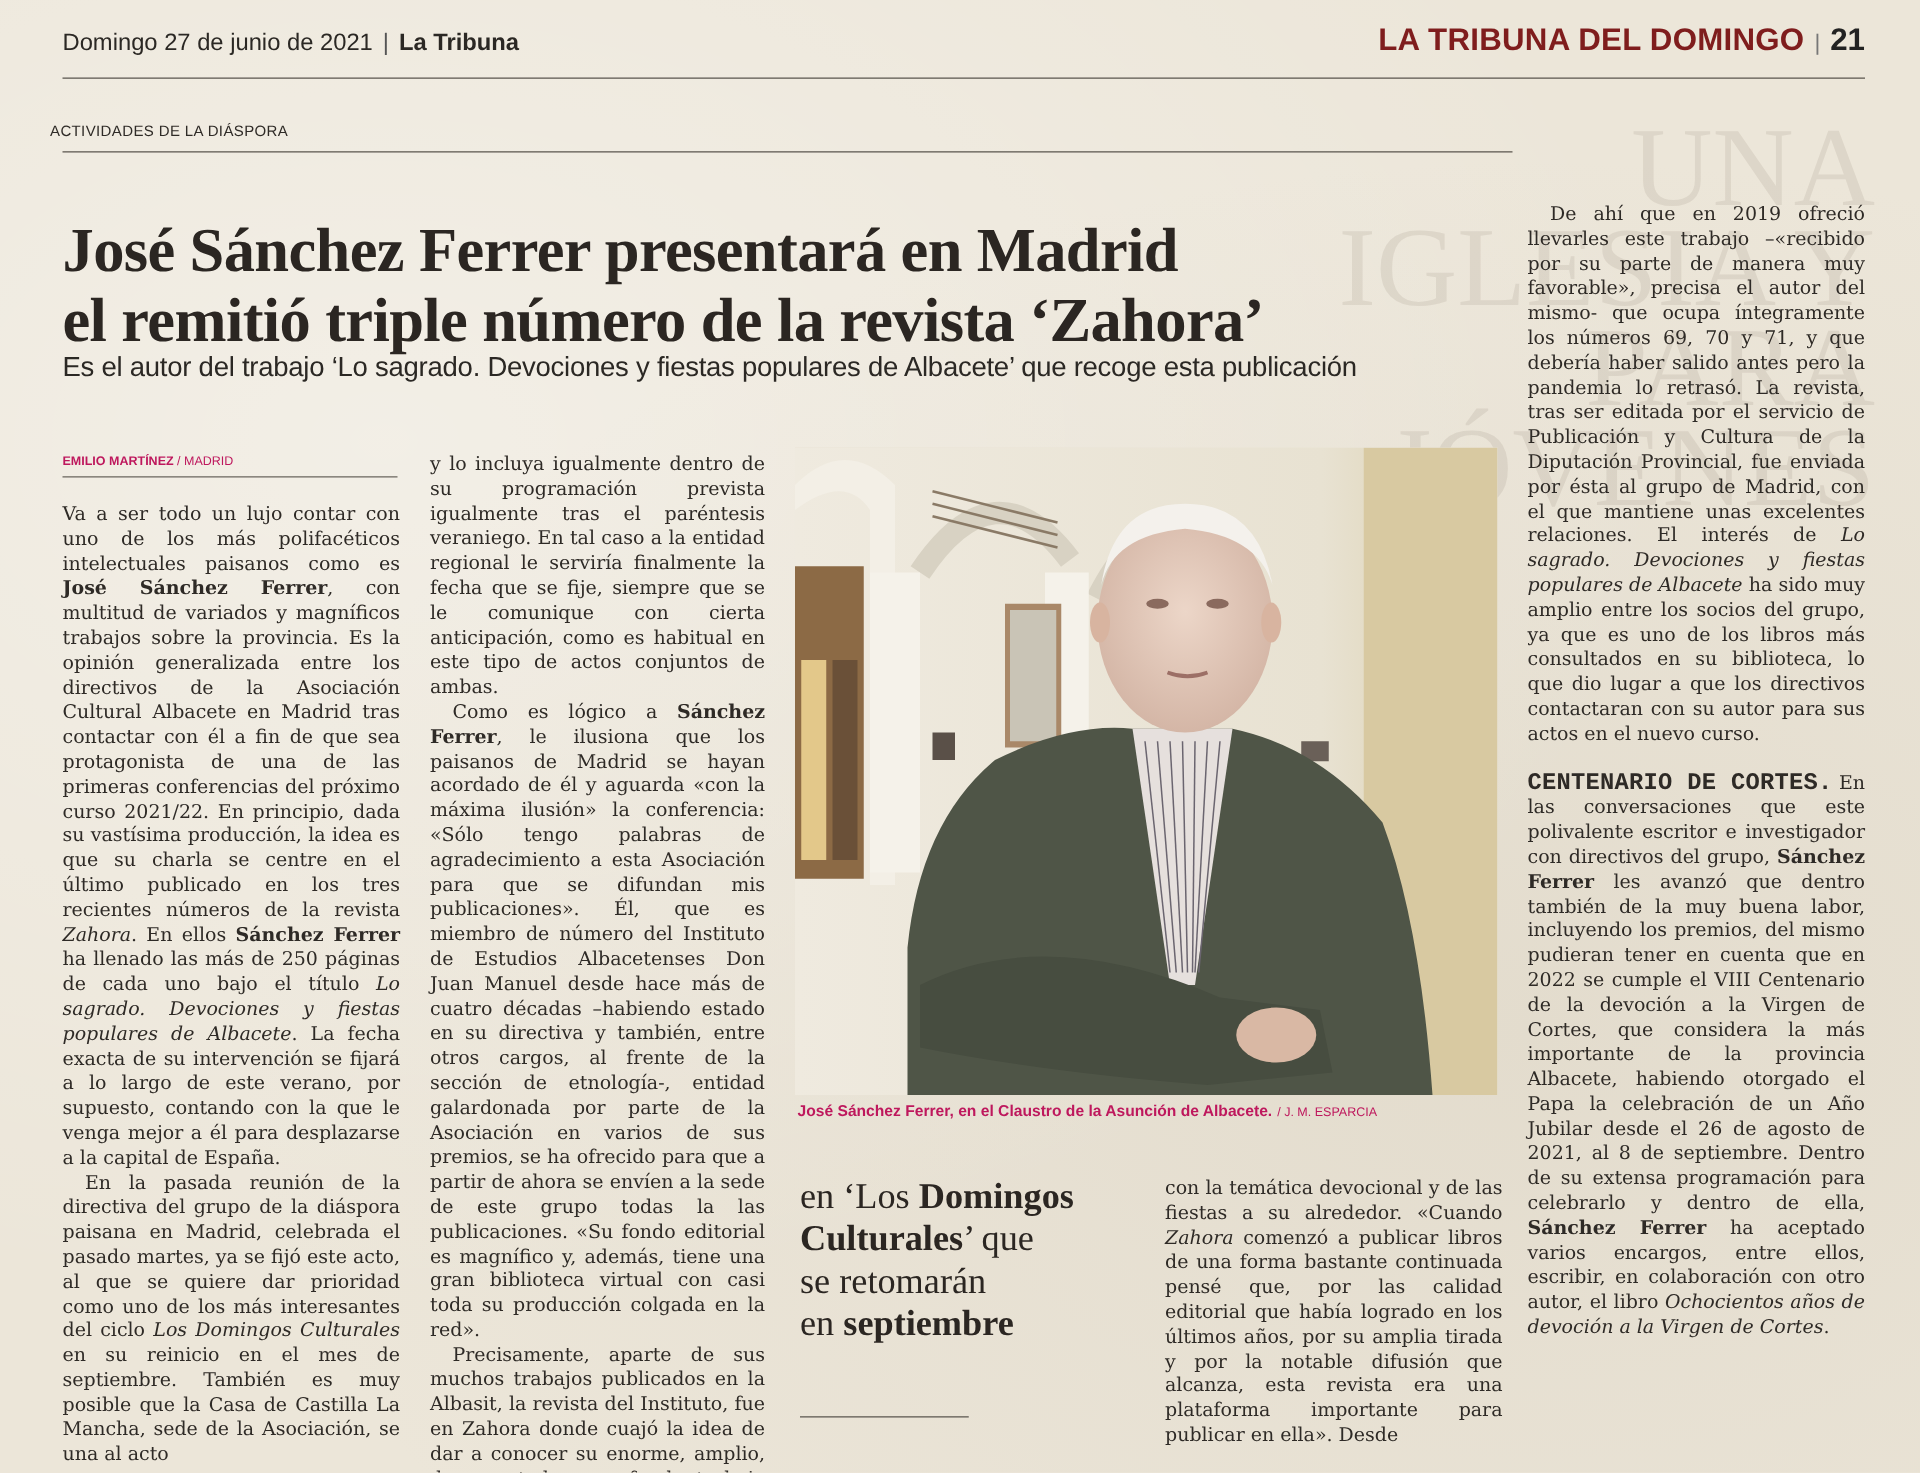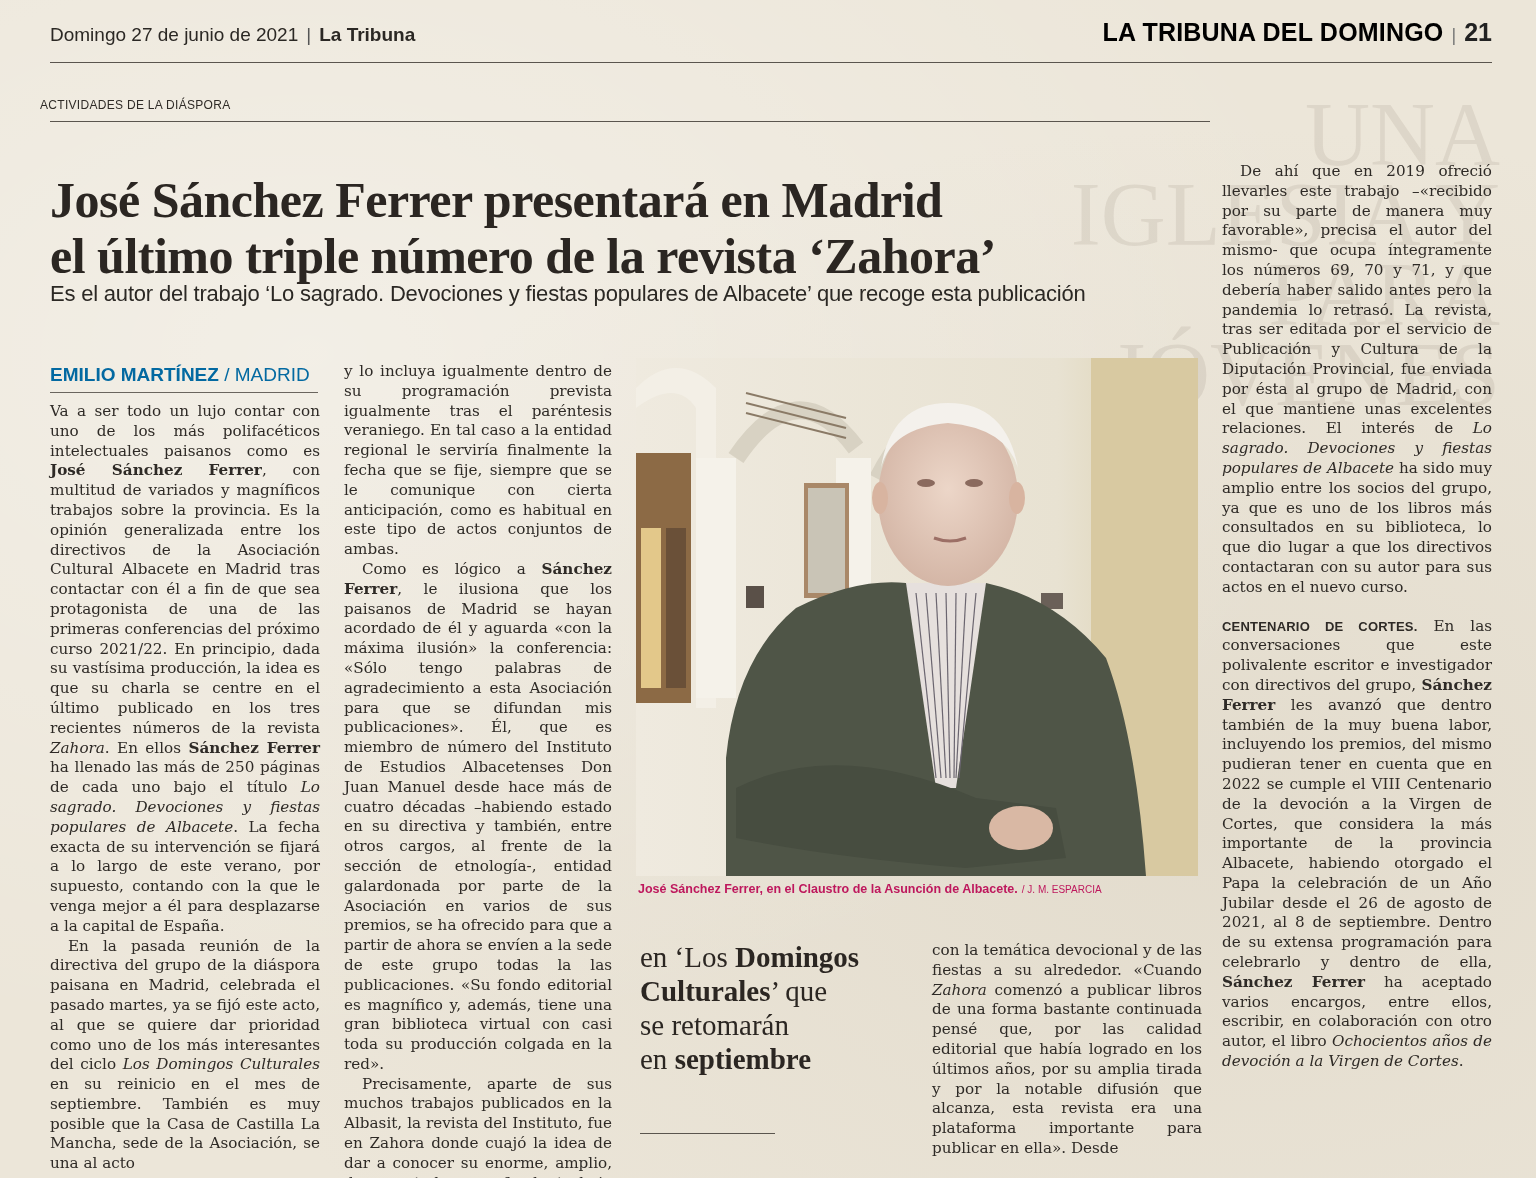--- a/index.html
+++ b/index.html
@@ -10,65 +10,65 @@
       radial-gradient(ellipse at 20% 30%, rgba(255,255,255,0.35), transparent 60%),
       radial-gradient(ellipse at 80% 70%, rgba(200,190,170,0.25), transparent 60%);
     color:#2a2622;
     font-family:"DejaVu Serif", serif;
   }
   .abs { position:absolute; }
   .topbar-left { left:50px; top:24px; font-family:"Liberation Sans", sans-serif; font-size:19px; color:#2b2824; }
   .topbar-left .sep { margin:0 8px; color:#555; }
   .topbar-left .brand { font-weight:bold; }
   .topbar-right { right:44px; top:18px; font-family:"Liberation Sans", sans-serif; font-size:25px; font-weight:bold; }
-  .topbar-right .sect { color:#000000; letter-spacing:0.2px; }
+  .topbar-right .sect { color:#7f1d1d; letter-spacing:0.2px; }
   .topbar-right .sep { color:#777; font-weight:normal; margin:0 8px; font-size:18px; }
   .topbar-right .page { color:#222; }
   .rule { background:#5a554e; height:1px; }
   .section-label { left:40px; top:98px; font-family:"Liberation Sans", sans-serif; font-size:12px; color:#2f2b27; letter-spacing:0.3px; }
   .headline { left:50px; top:152px; width:1160px; font-family:"Liberation Serif", serif; font-weight:bold; font-size:50px; line-height:56px; color:#2b2622; letter-spacing:-0.5px;margin-top:20px; }
   .subhead { left:50px; top:281px; width:1160px; font-family:"Liberation Sans", sans-serif; font-size:22px; color:#2b2824; letter-spacing:-0.2px; }
-  .byline { left:50px; top:364px; width:268px; font-family:"Liberation Sans", sans-serif; font-size:19px; color:#0369a1; padding-bottom:6px; border-bottom:1px solid #6a655e; }
+  .byline { left:50px; top:364px; width:268px; font-family:"Liberation Sans", sans-serif; font-size:10px; color:#be185d; padding-bottom:6px; border-bottom:1px solid #6a655e; }
   .byline b { font-weight:bold; }
   .col { font-size:15.2px; line-height:19.8px; text-align:justify; hyphens:manual; color:#2e2a26; }
   .col p { margin:0; }
   .col p.indent { text-indent:18px; }
   .col1 { left:50px; top:402px; width:270px; }
   .col2 { left:344px; top:362px; width:268px; }
   .col4 { left:932px; top:941px; width:270px; }
   .col5 { left:1222px; top:162px; width:270px; }
   .photo { left:636px; top:358px; width:562px; height:518px; overflow:hidden; background:#e9e4d6; }
   .caption { left:638px; top:882px; font-family:"Liberation Sans", sans-serif; font-size:12.5px; color:#be185d; }
   .caption b { font-weight:bold; }
   .caption .credit { font-size:10px; margin-left:4px; }
   .pull { left:640px; top:940px; width:280px; font-family:"Liberation Serif", serif; font-size:29px; line-height:34px; color:#2b2622; }
   .pull b { font-weight:bold; }
   .pull-rule { left:640px; top:1133px; width:135px; height:1px; background:#5a554e; }
   .ghost { color:rgba(120,110,95,0.13); font-family:"Liberation Serif", serif; font-size:90px; line-height:80px; }
-  .sc { font-family:Liberation Sans, sans-serif; font-weight:bold; font-size:13px; letter-spacing:0.2px; }
+  .sc { font-family:Liberation Mono, monospace; font-weight:bold; font-size:19px; letter-spacing:0.2px; }
 </style>
 </head>
 <body>
 
 <div class="abs ghost" style="left:980px; top:95px; width:520px; text-align:right;">UNA IGLESIA Y PARA JÓVENES</div>
 
 <div class="abs topbar-left">
   <span>Domingo 27 de junio de 2021</span><span class="sep">|</span><span class="brand">La Tribuna</span>
 </div>
 <div class="abs topbar-right">
   <span class="sect">LA TRIBUNA DEL DOMINGO</span><span class="sep">|</span><span class="page">21</span>
 </div>
 <div class="abs rule" style="left:50px; top:62px; width:1442px;"></div>
 
 <div class="abs section-label">ACTIVIDADES DE LA DIÁSPORA</div>
 <div class="abs rule" style="left:50px; top:121px; width:1160px;"></div>
 
 <div class="abs headline">
   <div>José Sánchez Ferrer presentará en Madrid</div>
-  <div>el último triple número de la revista ‘Zahora’</div>
+  <div>el remitió triple número de la revista ‘Zahora’</div>
 </div>
 
 <div class="abs subhead">Es el autor del trabajo ‘Lo sagrado. Devociones y fiestas populares de Albacete’ que recoge esta publicación</div>
 
 <div class="abs byline">
   <b>EMILIO MARTÍNEZ</b><span> / </span><span>MADRID</span>
 </div>
 
 <div class="abs col col1">
   <p><span>Va a ser todo un lujo contar con uno de los más polifacéticos intelectuales paisanos como es </span><b>José Sánchez Ferrer</b><span>, con multitud de variados y magníficos trabajos sobre la provincia. Es la opinión generalizada entre los directivos de la Asociación Cultural Albacete en Madrid tras contactar con él a fin de que sea protagonista de una de las primeras conferencias del próximo curso 2021/22. En principio, dada su vastísima producción, la idea es que su charla se centre en el último publicado en los tres recientes números de la revista </span><i>Zahora</i><span>. En ellos </span><b>Sánchez Ferrer</b><span> ha llenado las más de 250 páginas de cada uno bajo el título </span><i>Lo sagrado. Devociones y fiestas populares de Albacete</i><span>. La fecha exacta de su intervención se fijará a lo largo de este verano, por supuesto, contando con la que le venga mejor a él para desplazarse a la capital de España.</span></p>

